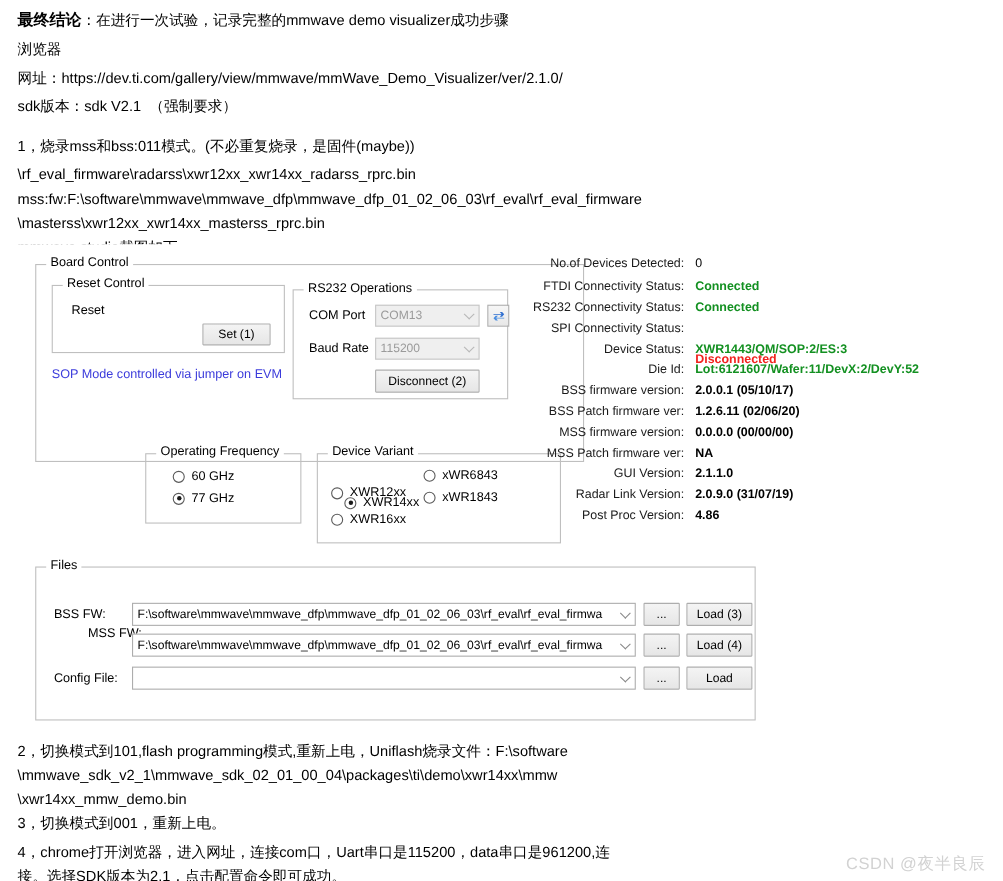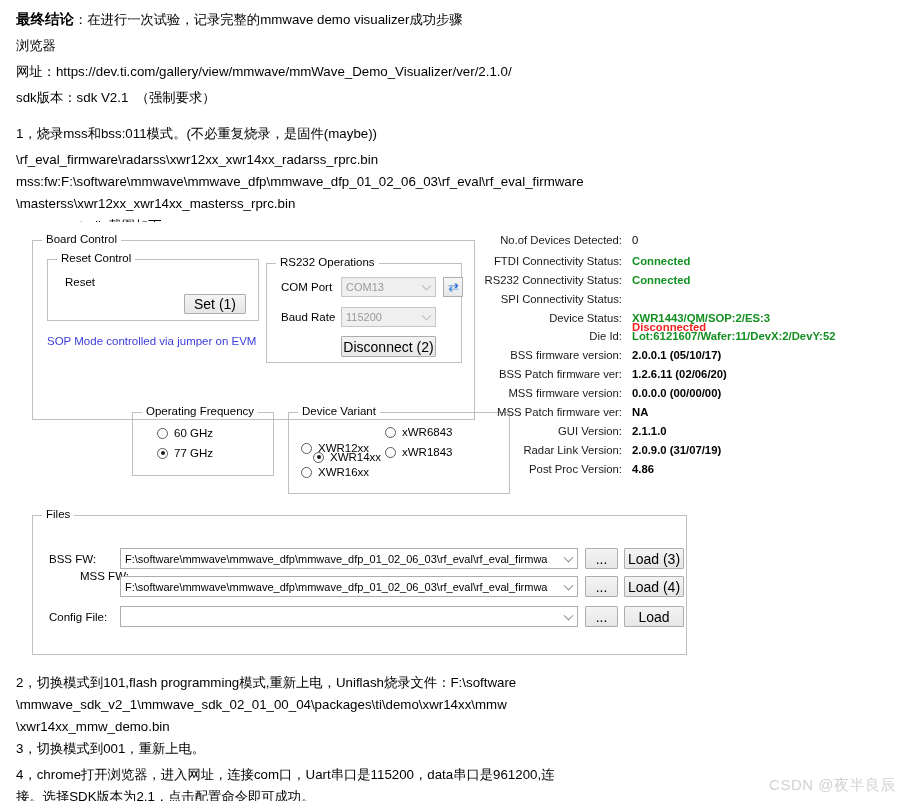--- a/index.html
+++ b/index.html
@@ -52,21 +52,21 @@
 
   .lbl { position: absolute; font-size: 11.5px; color: #000; white-space: nowrap; }
 
   
   .btn {
     position: absolute;
     background: linear-gradient(#f4f4f4, #e6e6e6);
     border: 1px solid #adadad;
     border-radius: 1px;
     font-family: "Liberation Sans", "DejaVu Sans", sans-serif;
-    font-size: 14px;
+    font-size: 11px;
     color: #000;
     display: flex; align-items: center; justify-content: center;
     white-space: nowrap;
     cursor: default;
   }
   .btn.primary {
     background: #1f7bf4;
     border: 1px solid #7a7a7a;
     outline: 1px solid #ffffff;
     outline-offset: -2px;
@@ -158,21 +158,21 @@
   <div style="height:10px"></div>
   <p class="p">1，烧录mss和bss:011模式。(不必重复烧录，是固件(maybe))</p>
   <p class="p tight">\rf_eval_firmware\radarss\xwr12xx_xwr14xx_radarss_rprc.bin</p>
   <p class="p tight">mss:fw:F:\software\mmwave\mmwave_dfp\mmwave_dfp_01_02_06_03\rf_eval\rf_eval_firmware</p>
   <p class="p tight">\masterss\xwr12xx_xwr14xx_masterss_rprc.bin</p>
   <p class="p">mmwave studio截图如下</p>
 </div>
 
 <div class="studio">
 
-  <div class="gb" style="left:32px; top:18px; width:443px; height:180px;">
+  <div class="gb" style="left:32px; top:18px; width:499px; height:180px;">
     <span class="gb-title">Board Control</span>
 
     <div class="gb" style="left:14px; top:18px; width:212px; height:62px;">
       <span class="gb-title">Reset Control</span>
       <span class="lbl" style="left:17px; top:16px;">Reset</span>
       <div class="btn" style="left:136px; top:34px; width:62px; height:20px;">Set (1)</div>
     </div>
 
     <span class="hint" style="left:14px; top:94px;">SOP Mode controlled via jumper on EVM</span>
 

